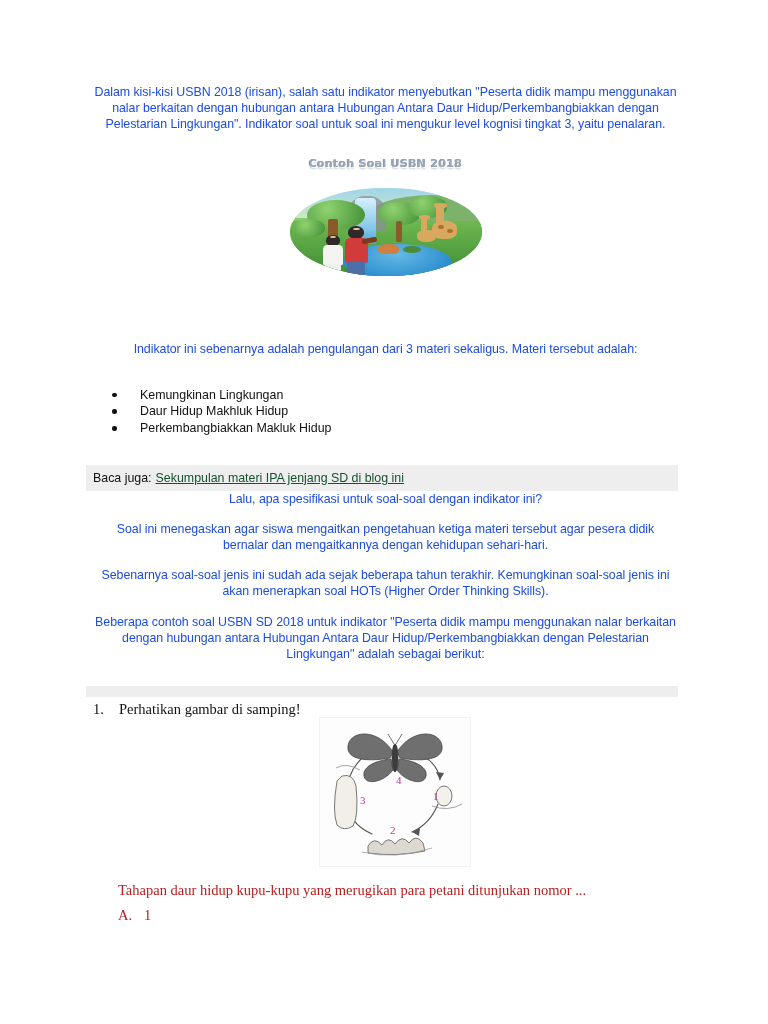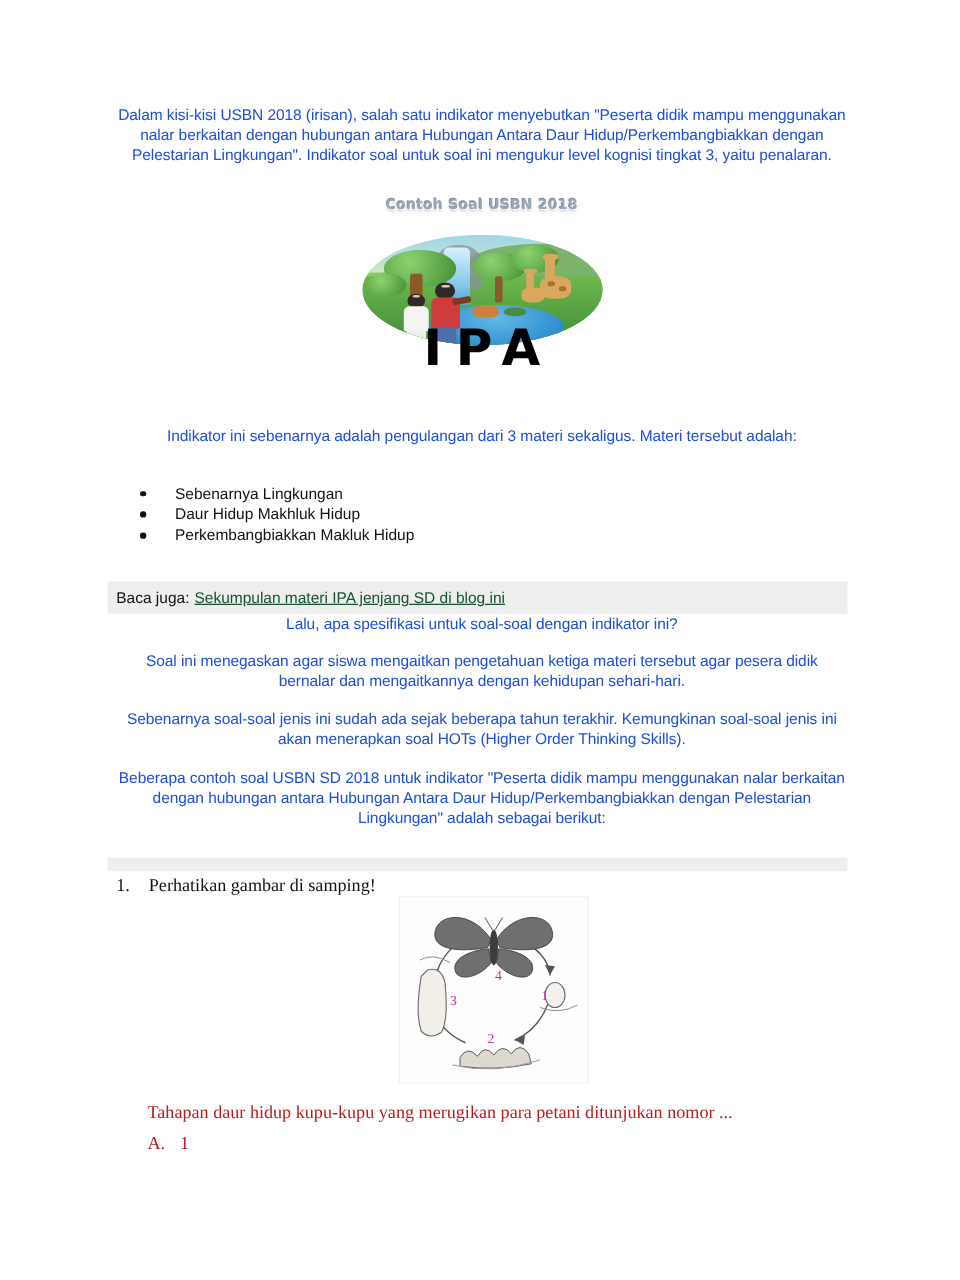--- a/index.html
+++ b/index.html
@@ -355,28 +355,27 @@
           <div class="kid kid-b">
             <div class="kid-head">
               <div class="kid-face"></div>
             </div>
             <div class="kid-body"></div>
             <div class="binocs"></div>
             <div class="kid-legs"></div>
           </div>
         </div>
 
-        <div class="usbn-ipa">IPA</div>
       </div>
     </div>
 
     <p class="para" style="margin-top:38px">Indikator ini sebenarnya adalah pengulangan dari 3 materi sekaligus. Materi tersebut adalah:</p>
 
     <ul class="bullets">
-      <li>Sebenarnya Lingkungan</li>
+      <li>Kemungkinan Lingkungan</li>
       <li>Daur Hidup Makhluk Hidup</li>
       <li>Perkembangbiakkan Makluk Hidup</li>
     </ul>
 
     <p class="para" style="margin-top:54px">Lalu, apa spesifikasi untuk soal-soal dengan indikator ini?</p>
     <p class="para">Soal ini menegaskan agar siswa mengaitkan pengetahuan ketiga materi tersebut agar pesera didik bernalar dan mengaitkannya dengan kehidupan sehari-hari.</p>
     <p class="para">Sebenarnya soal-soal jenis ini sudah ada sejak beberapa tahun terakhir. Kemungkinan soal-soal jenis ini akan menerapkan soal HOTs (Higher Order Thinking Skills).</p>
     <p class="para">Beberapa contoh soal USBN SD 2018 untuk indikator "Peserta didik mampu menggunakan nalar berkaitan dengan hubungan antara Hubungan Antara Daur Hidup/Perkembangbiakkan dengan Pelestarian Lingkungan" adalah sebagai berikut:</p>
   </div>
 

